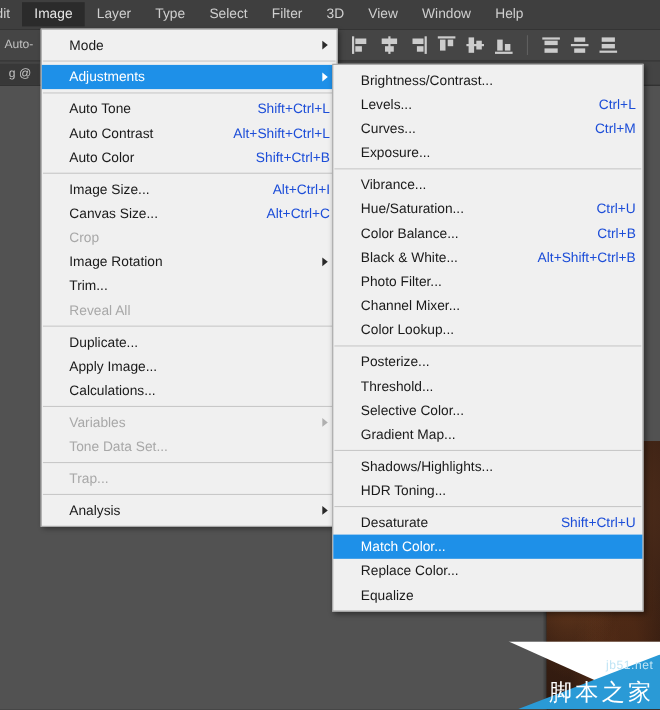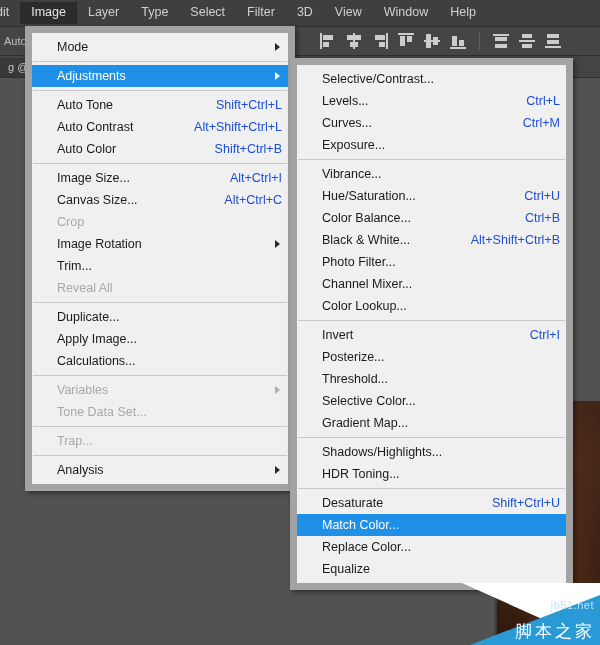--- a/index.html
+++ b/index.html
@@ -125,24 +125,25 @@
     color: #c4c4c4;
     line-height: 19px;
     background: #383838;
     white-space: nowrap;
   }
 
   
   .menu {
     position: absolute;
     background: #f0f0f0;
-    border: 7px solid #a3a3a3;
+    border: 1px solid #a3a3a3;
     box-shadow: 2px 2px 5px rgba(0,0,0,.45);
     padding: 3px 0;
     box-sizing: border-box;
+    margin-left: 12px;
   }
   #menu-image { left: 25px; top: 26px; width: 270px; }
   #menu-adjustments { left: 290px; top: 58px; width: 283px; }
 
   .mi {
     position: relative;
     display: flex;
     align-items: center;
     height: 22px;
     padding: 0 6px 0 25px;
@@ -210,21 +211,21 @@
   .wm-domain {
     position: absolute;
     right: 6px; top: 16px;
     font-size: 11px;
     color: #bfe4f5;
     letter-spacing: .5px;
   }
   .wm-cn {
     position: absolute;
     right: 5px; bottom: 2px;
-    font-size: 17px;
+    font-size: 21px;
     color: #ffffff;
     letter-spacing: 3px;
     font-family: "DejaVu Sans", sans-serif;
   }
 </style>
 </head>
 <body>
 
 <div id="app">
 
@@ -371,21 +372,21 @@
       </div>
       <div class="sep"></div>
       <div class="mi has-arrow">
         <span class="label">Analysis</span>
         <span class="arrow"></span>
       </div>
     </div>
 
   <div class="menu" id="menu-adjustments">
       <div class="mi">
-        <span class="label">Selective/Contrast...</span>
+        <span class="label">Brightness/Contrast...</span>
       </div>
       <div class="mi">
         <span class="label">Levels...</span>
         <span class="accel">Ctrl+L</span>
       </div>
       <div class="mi">
         <span class="label">Curves...</span>
         <span class="accel">Ctrl+M</span>
       </div>
       <div class="mi">
@@ -410,24 +411,20 @@
       <div class="mi">
         <span class="label">Photo Filter...</span>
       </div>
       <div class="mi">
         <span class="label">Channel Mixer...</span>
       </div>
       <div class="mi">
         <span class="label">Color Lookup...</span>
       </div>
       <div class="sep"></div>
-      <div class="mi">
-        <span class="label">Invert</span>
-        <span class="accel">Ctrl+I</span>
-      </div>
       <div class="mi">
         <span class="label">Posterize...</span>
       </div>
       <div class="mi">
         <span class="label">Threshold...</span>
       </div>
       <div class="mi">
         <span class="label">Selective Color...</span>
       </div>
       <div class="mi">

